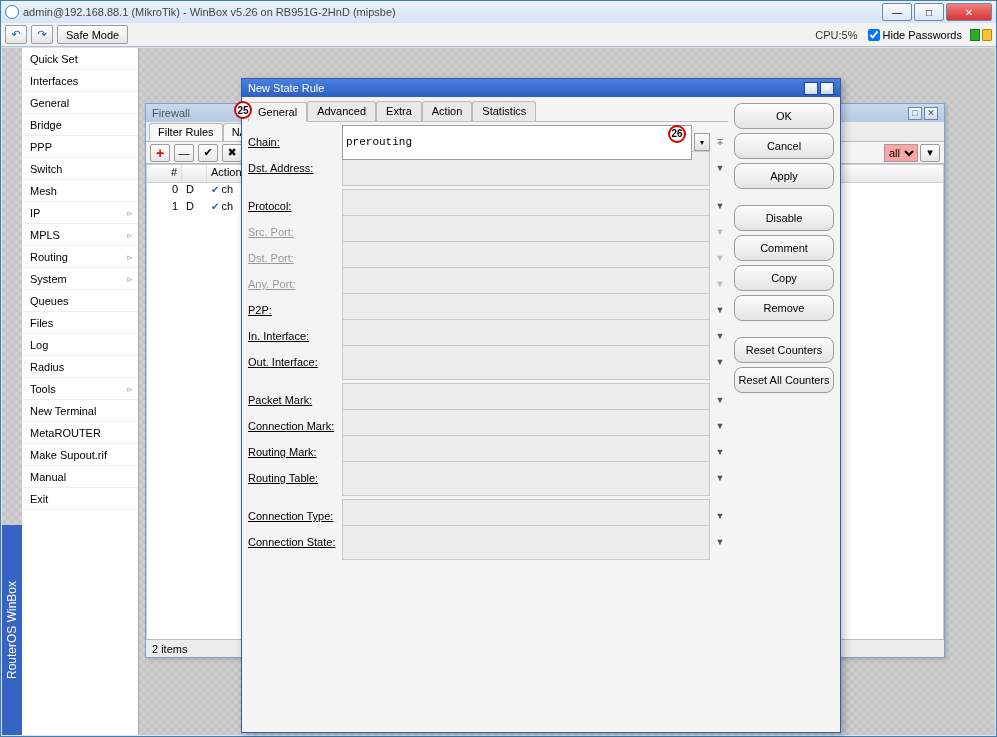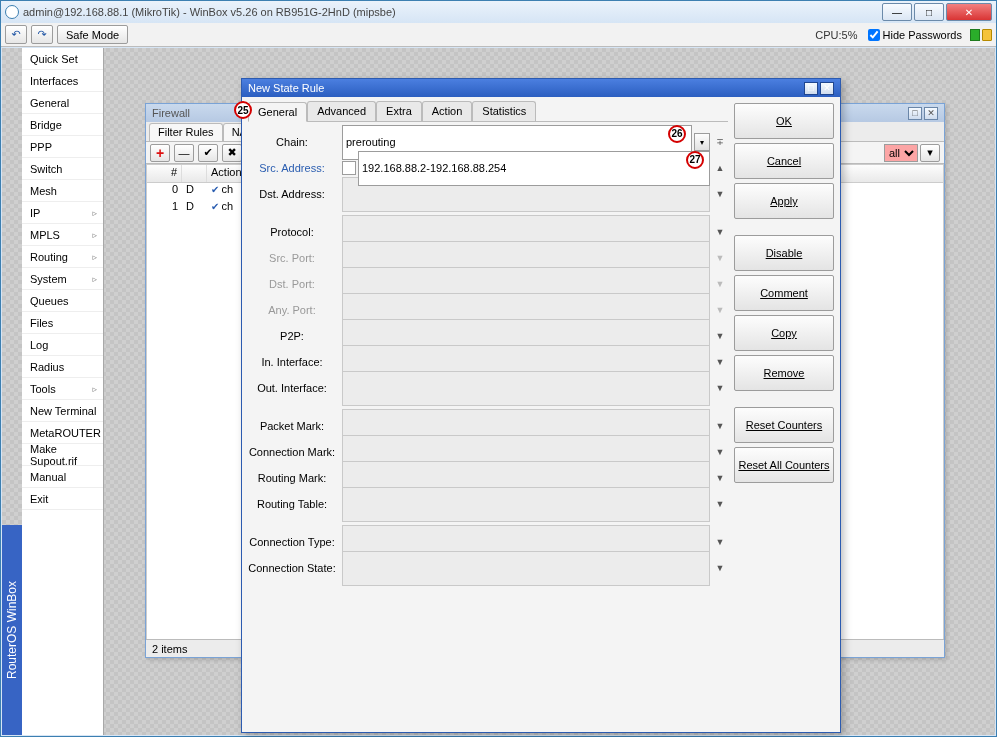--- a/index.html
+++ b/index.html
@@ -27,21 +27,21 @@
 .status-icons { display:flex; gap:2px;}
 .status-icons .sq { width:10px; height:12px; }
 .status-icons .green { background:#2aae2a; border:1px solid #1d7a1d;}
 .status-icons .lock { width:10px; height:12px; border:1px solid #b58a00; background:#f5c33b; border-radius:1px;}
 
 
 .work-area { position:absolute; top:47px; left:1px; right:1px; bottom:1px; background: repeating-conic-gradient(#cfcfcf 0% 25%, #c4c4c4 0% 50%) 0 0/8px 8px; }
 .vert-brand { position:absolute; left:0; bottom:0; width:20px; height:210px; background:#3764c4; writing-mode: vertical-rl; transform: rotate(180deg); color:#fff; font-size:12px; display:flex; align-items:center; justify-content:center; padding:6px 0;}
 
 
-.left-menu { position:absolute; left:20px; top:0; width:82px; background:#fff; border-right:1px solid #a8a8a8; height:100%;}
+.left-menu { position:absolute; left:20px; top:0; width:117px; background:#fff; border-right:1px solid #a8a8a8; height:100%;}
 .left-menu .item { height:22px; display:flex; align-items:center; justify-content:space-between; padding:0 6px 0 8px; border-bottom:1px solid #eee; cursor:default;}
 .sub-arrow { color:#888; font-size:9px;}
 
 
 .firewall-win { position:absolute; left:143px; top:55px; width:800px; height:555px; background:#f4f4f4; border:1px solid #7aa3d6; box-shadow:2px 2px 4px rgba(0,0,0,.15);}
 .firewall-win .title { height:18px; background: linear-gradient(#c9d9ed,#b6c9e3); color:#555; padding:0 6px; display:flex; align-items:center; justify-content:space-between;}
 .win-ctrl { display:flex; gap:2px;}
 .win-ctrl .sm { width:14px; height:13px; border:1px solid #6a86a8; background:linear-gradient(#f5faff,#cfdcee); font-size:9px; display:flex; align-items:center; justify-content:center;}
 .firewall-tabs { display:flex; height:20px; background:#ececec; border-bottom:1px solid #bbb; padding-left:3px; gap:0;}
 .firewall-tabs .tab { padding:2px 8px; border:1px solid #bbb; border-bottom:none; background:#f7f7f7; border-radius:3px 3px 0 0; margin-top:1px;}
@@ -66,32 +66,32 @@
 .mangle-title { height:18px; background:linear-gradient(#4b7fe0,#2b5ec0); color:#fff; padding:0 6px; display:flex; align-items:center; justify-content:space-between;}
 .mangle-title .win-ctrl .sm { border-color:#1f4690;}
 .mangle-body { display:flex; height:605px;}
 .mangle-left { flex:1; padding:4px 6px 0 6px; position:relative;}
 .mangle-tabs { display:flex; gap:0; border-bottom:1px solid #bbb; margin-bottom:4px;}
 .mangle-tabs .tab { padding:3px 9px; border:1px solid #bbb; background:#e9e9e9; border-radius:3px 3px 0 0; border-bottom:none; margin-right:0px; position:relative;}
 .mangle-tabs .tab.active { background:#f4f4f4; border-bottom:1px solid #f4f4f4; top:1px; z-index:1;}
 .form { padding:4px 0 0 0;}
 .form-row { display:flex; align-items:center; height:24px; margin-bottom:2px;}
 .form-row.gap { margin-top:14px;}
-.form-label { width:94px; text-align:center; padding-right:6px;}
+.form-label { width:94px; text-align:left; padding-right:6px;text-decoration:underline;}
 .form-label.dim { color:#999;}
 .form-label.link { color:#2a5db0; cursor:pointer;}
 .form-field { flex:1; display:flex; align-items:center; gap:2px;}
-.text-input { flex:1; height:35px; border:1px solid #9c9c9c; background:#fff; padding:0 3px;}
+.text-input { flex:1; height:35px; border:1px solid #9c9c9c; background:#fff; padding:0 3px;font-family:Liberation Mono, monospace;}
 .text-input.disabled { background:#ececec; border-color:#c9c9c9;}
 .dd-btn { width:16px; height:18px; border:1px solid #9c9c9c; background:linear-gradient(#fdfdfd,#e1e1e1); display:flex; align-items:center; justify-content:center; font-size:8px;}
 .side-btn { width:16px; height:18px; display:flex; align-items:center; justify-content:center; font-size:9px; color:#555;}
 .chkbox { width:14px; height:14px; border:1px solid #9c9c9c; background:#fff;}
 
 .mangle-right { width:106px; padding:6px 6px 0 0; display:flex; flex-direction:column; gap:4px;}
-.mangle-right .btn { height:36px; border:1px solid #9c9c9c; background:linear-gradient(#fdfdfd,#e4e4e4); border-radius:2px; display:flex; align-items:center; justify-content:center;text-decoration:underline;}
+.mangle-right .btn { height:26px; border:1px solid #9c9c9c; background:linear-gradient(#fdfdfd,#e4e4e4); border-radius:8px; display:flex; align-items:center; justify-content:center;}
 .mangle-right .spacer { height:8px;}
 .mangle-status { height:26px; border-top:1px solid #bbb; padding:4px 6px; display:flex; align-items:flex-start;}
 .mangle-status .box { border:1px solid #ccc; background:#fff; padding:1px 4px; height:16px; width:100%;}
 
 
 .anno { position:absolute; width:18px; height:18px; border:2px solid #d40000; border-radius:50%; background:#fff; color:#000; font-weight:bold; font-size:10px; display:flex; align-items:center; justify-content:center; z-index:20;}
 </style>
 </head>
 <body>
 
@@ -267,29 +267,20 @@
             <div class="form-row">
               <div class="form-label">Chain:</div>
               <div class="form-field" style="position:relative;">
                 <input class="text-input" value="prerouting" style="">
                 <div class="anno" style="right:42px; top:0;">26</div>
                 <div class="dd-btn">▾</div>
                 <div class="side-btn">∓</div>
               </div>
             </div>
 
-            <div class="form-row">
-              <div class="form-label link">Src. Address:</div>
-              <div class="form-field" style="position:relative;">
-                <div class="chkbox"></div>
-                <input class="text-input" value="192.168.88.2-192.168.88.254" style="">
-                <div class="anno" style="right:24px; top:0;">27</div>
-                <div class="side-btn">▲</div>
-              </div>
-            </div>
 
             <div class="form-row">
               <div class="form-label">Dst. Address:</div>
               <div class="form-field">
                   <input class="text-input disabled" style="">
                   <div class="side-btn">▼</div>
                 </div>
             </div>
 
             <div class="form-row gap">

